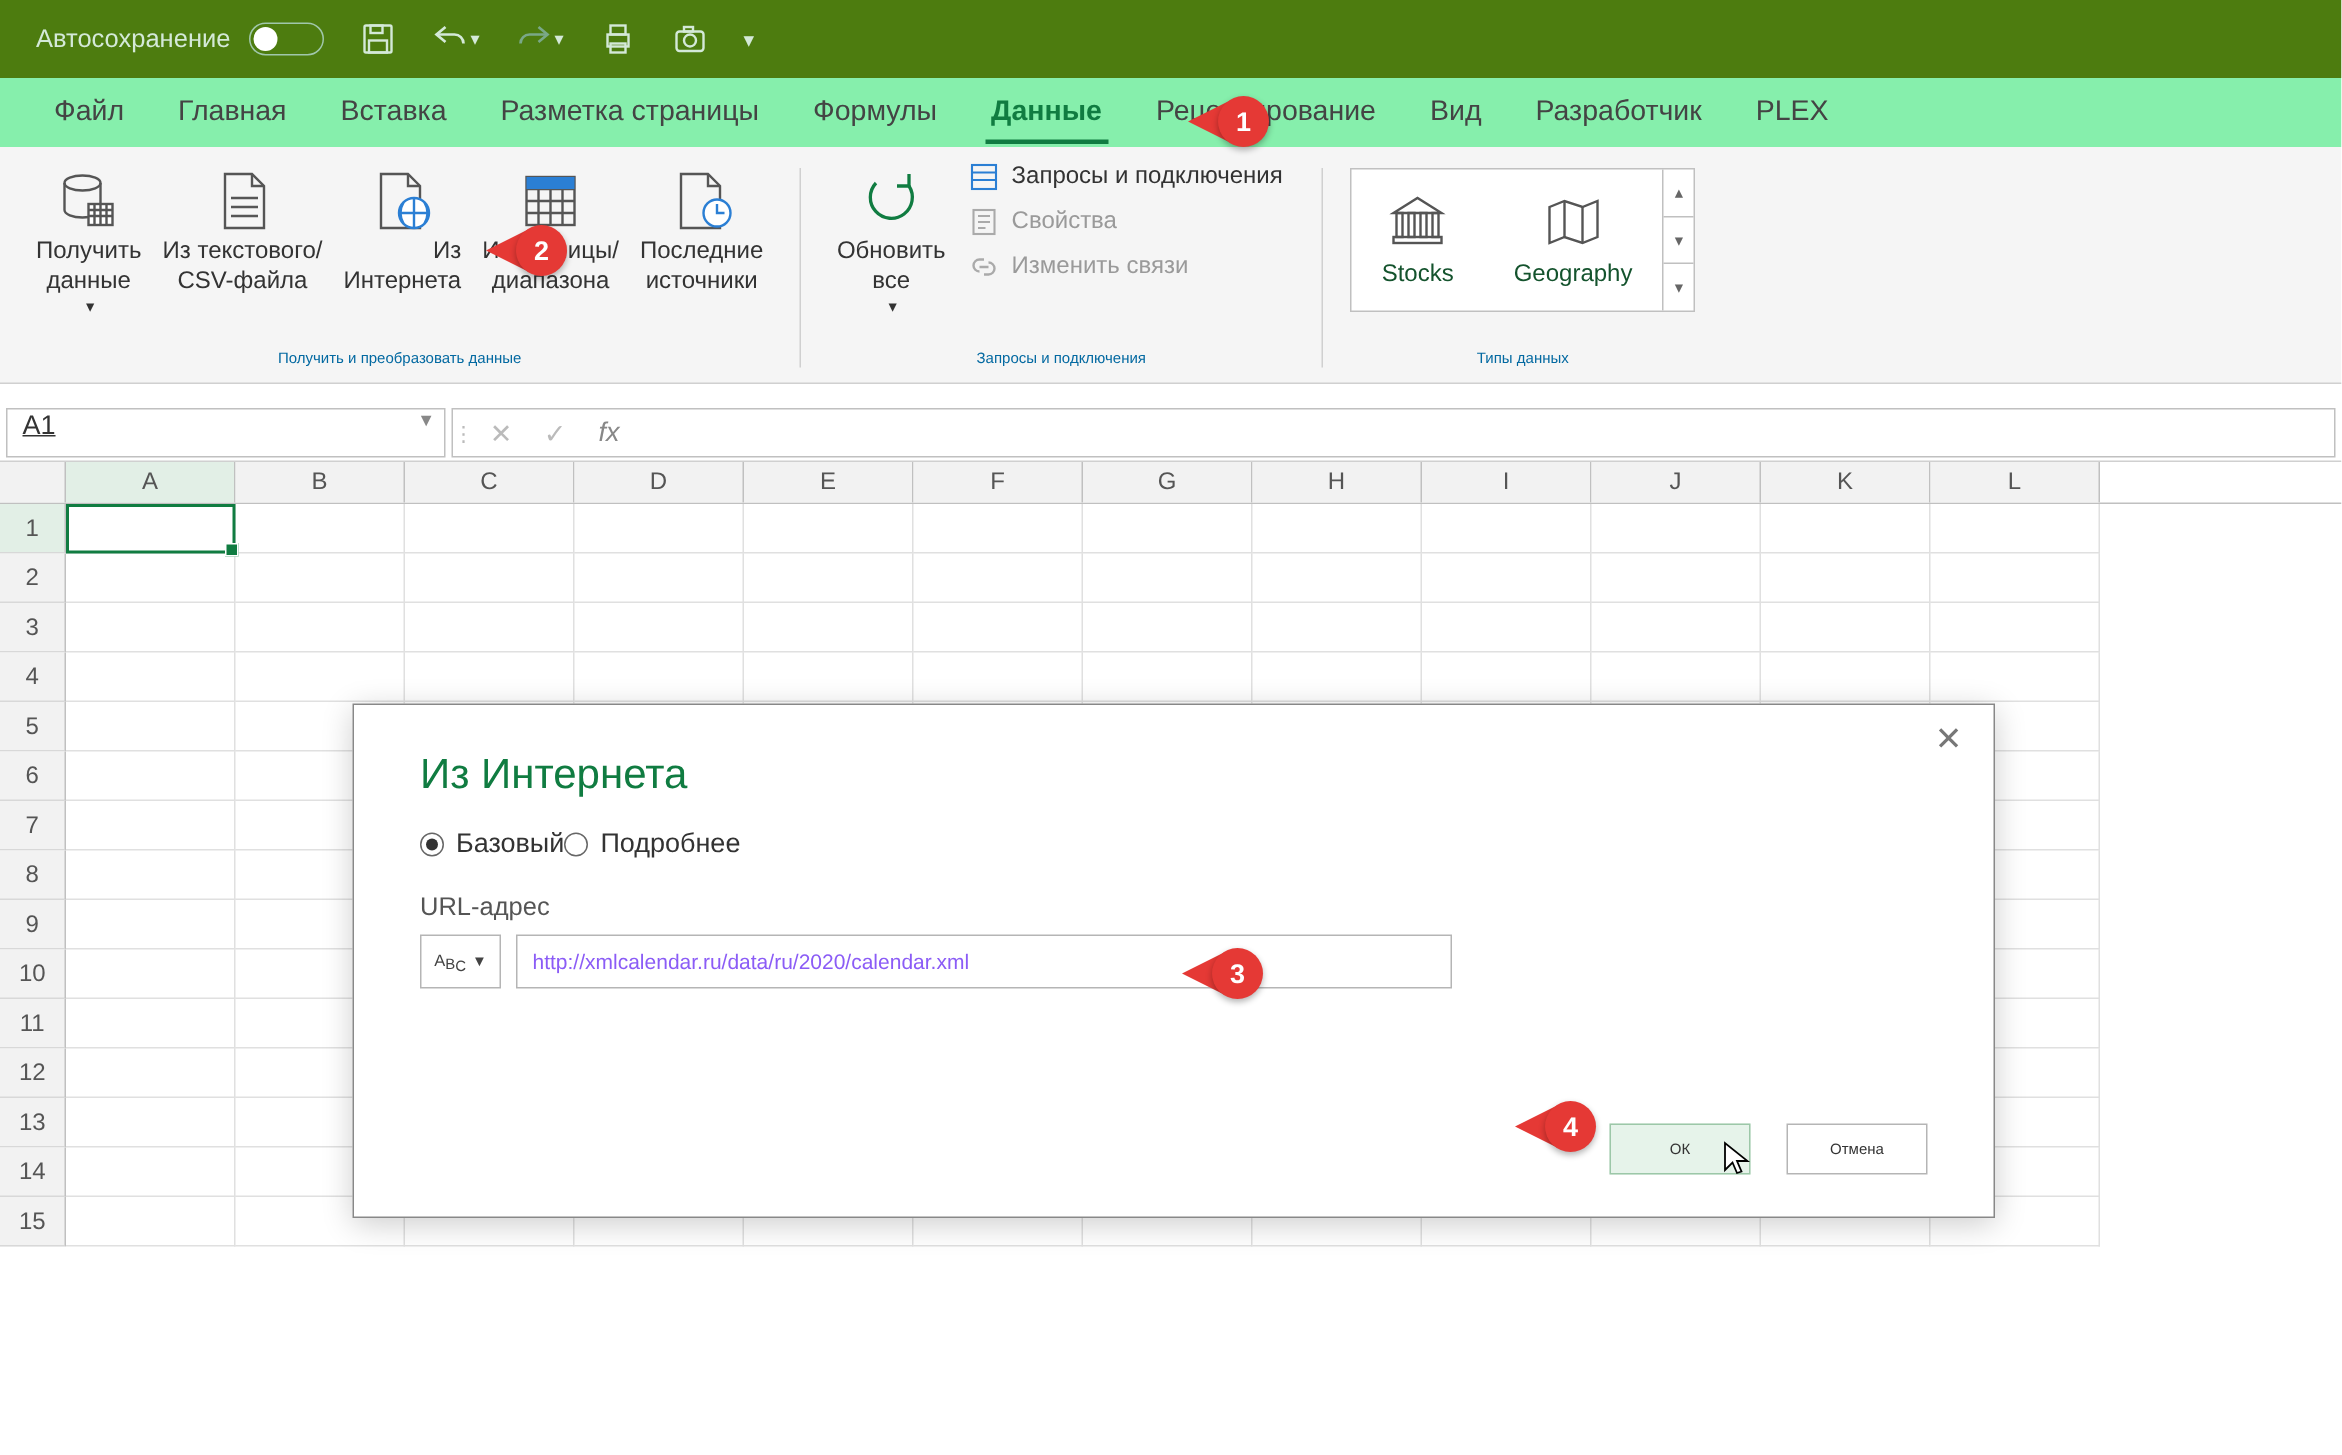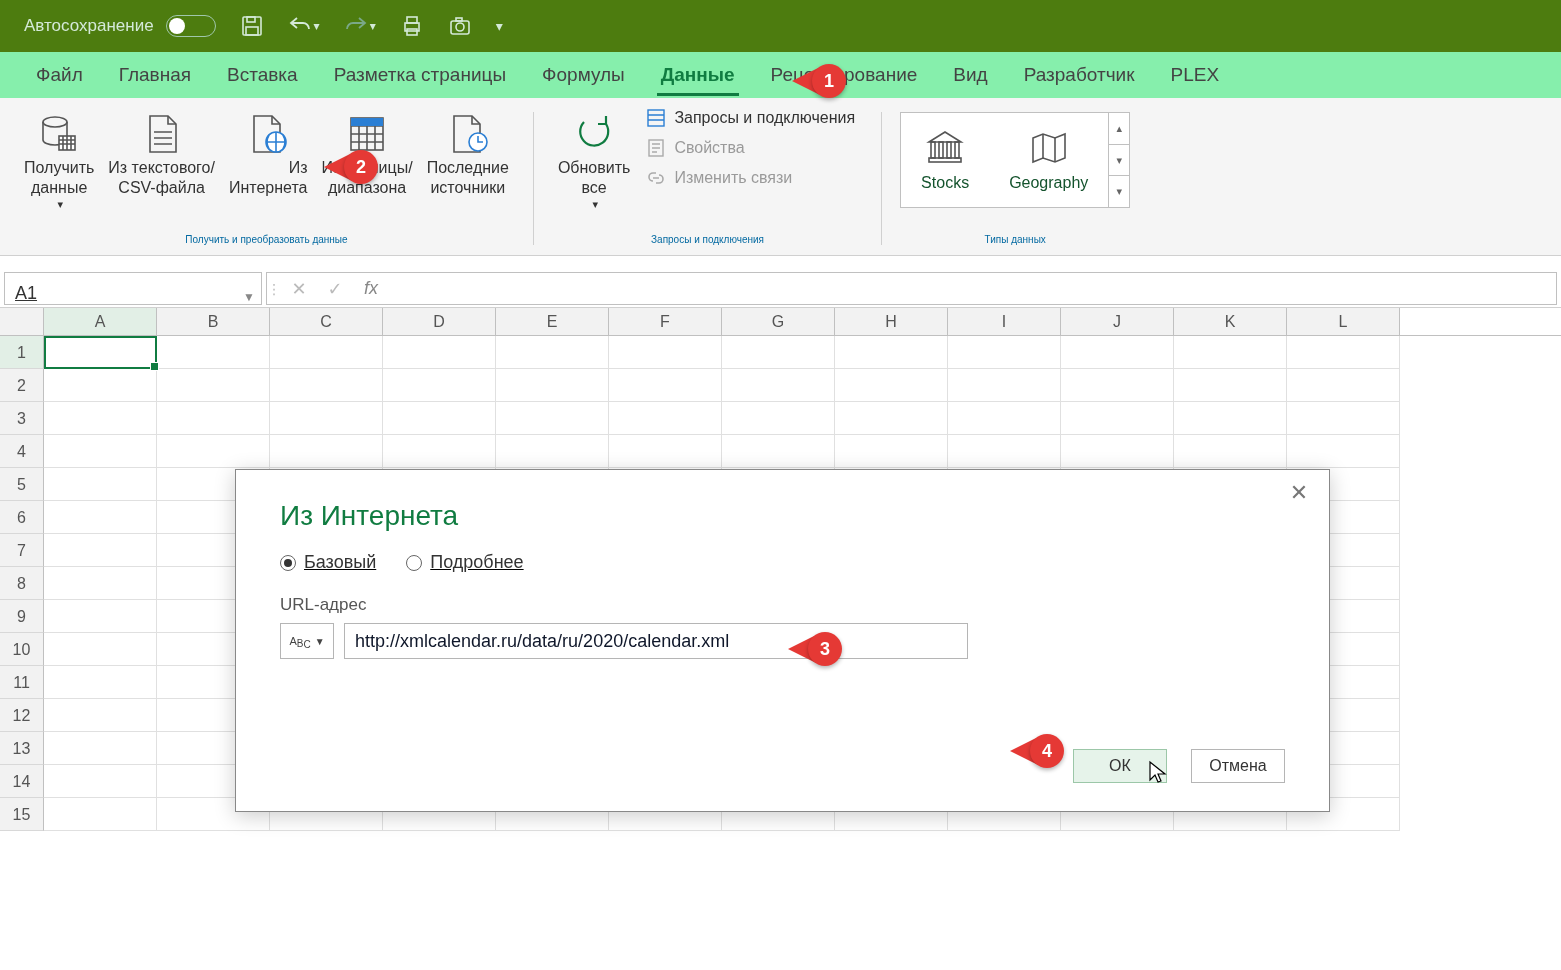--- a/index.html
+++ b/index.html
@@ -35,21 +35,21 @@
   .smallbtn.disabled { color: #9a9a9a; }
   .typesbox { border: 1px solid #c0c0c0; display: flex; align-items: stretch; background: #fff; margin-top: 6px; height: 96px; }
   .typeitem { display: flex; flex-direction: column; align-items: center; justify-content: center; padding: 6px 20px; font-size: 16px; color: #14532d; cursor: pointer; }
   .typeitem .tico { height: 40px; display: flex; align-items: center; justify-content: center; margin-bottom: 6px; }
   .typesnav { display: flex; flex-direction: column; border-left: 1px solid #c0c0c0; }
   .typesnav .nvbtn { flex: 1; width: 20px; display: flex; align-items: center; justify-content: center; font-size: 11px; color: #666; border-bottom: 1px solid #c0c0c0; cursor: pointer; }
   .typesnav .nvbtn:last-child { border-bottom: none; }
 
   
   .namebox-row { height: 36px; border-bottom: 1px solid #d0d0d0; display: flex; align-items: stretch; margin-top: 16px; }
-  .namebox { width: 258px; border: 1px solid #c0c0c0; display: flex; align-items: flex-end; padding: 0 10px; font-size: 18px; color: #333; position: relative; margin: 0 2px 2px 4px; text-decoration: underline; }
+  .namebox { width: 293px; border: 1px solid #c0c0c0; display: flex; align-items: flex-start; padding: 0 10px; font-size: 18px; color: #333; position: relative; margin: 0 2px 2px 4px; text-decoration: underline; }
   .namebox .dd { position: absolute; right: 6px; color: #888; font-size: 12px; }
   .fbar { display: flex; align-items: center; flex: 1; border: 1px solid #c0c0c0; margin: 0 4px 2px 2px; }
   .fbar .fhandle { width: 14px; color: #bbb; text-align: center; font-size: 14px; }
   .fbar .fbtn { width: 36px; text-align: center; color: #bbb; font-size: 18px; cursor: pointer; }
   .fbar .finput { flex: 1; border: none; outline: none; font-size: 17px; padding: 0 6px; }
 
   
   .grid { position: relative; }
   .colheaders { display: flex; height: 28px; border-bottom: 1px solid #c0c0c0; }
   .corner { width: 44px; border-right: 1px solid #c0c0c0; background: #f2f2f2; }
@@ -62,31 +62,31 @@
   .cells { position: relative; flex: 1; }
   .cellrow { display: flex; height: 33px; }
   .cell { width: 113px; height: 33px; border-right: 1px solid #e0e0e0; border-bottom: 1px solid #e0e0e0; }
   .selcell { position: absolute; left: 0; top: 0; width: 113px; height: 33px; border: 2px solid #107c41; pointer-events: none; }
   .selcell::after { content: ""; position: absolute; right: -4px; bottom: -4px; width: 7px; height: 7px; background: #107c41; border: 1px solid #fff; }
 
   
   .dialog { position: absolute; left: 235px; top: 469px; width: 1095px; height: 343px; background: #fff; border: 1px solid #888; box-shadow: 0 4px 20px rgba(0,0,0,0.2); padding: 30px 44px; }
   .dialog .closebtn { position: absolute; right: 12px; top: 10px; width: 36px; height: 30px; font-size: 22px; color: #777; text-align: center; cursor: pointer; }
   .dialog h2 { font-size: 28px; font-weight: 400; color: #107c41; margin-bottom: 20px; }
-  .radios { display: flex; gap: 30px; margin-bottom: 22px; text-decoration: underline; }
+  .radios { display: flex; margin-bottom: 22px; }
   .radio { display: flex; align-items: center; gap: 8px; font-size: 18px; color: #333; cursor: pointer; }
   .radio .dot { width: 16px; height: 16px; border: 1px solid #666; border-radius: 50%; display: inline-flex; align-items: center; justify-content: center; }
   .radio.selected .dot::after { content: ""; width: 8px; height: 8px; background: #333; border-radius: 50%; }
   .fieldlabel { font-size: 17px; color: #555; margin-bottom: 8px; }
   .urlrow { display: flex; gap: 10px; align-items: stretch; }
   .typebtn { width: 54px; height: 36px; border: 1px solid #b5b5b5; display: flex; align-items: center; justify-content: center; font-size: 14px; color: #444; cursor: pointer; position: relative; }
   .typebtn .tdd { font-size: 10px; margin-left: 4px; }
-  .urlinput { width: 624px; height: 36px; border: 1px solid #b5b5b5; padding: 16px 10px; font-size: 18px; color: #0f172a; outline: none; }
+  .urlinput { width: 624px; height: 36px; border: 1px solid #b5b5b5; padding: 16px 10px; font-size: 14px; color: #8b5cf6; outline: none; }
   .dlgbtns { position: absolute; right: 44px; bottom: 28px; display: flex; gap: 24px; }
-  .dlgbtn { width: 94px; height: 34px; border: 1px solid #b5b5b5; background: #fff; font-size: 16px; color: #333; cursor: pointer; display: flex; align-items: center; justify-content: center; }
+  .dlgbtn { width: 94px; height: 34px; border: 1px solid #b5b5b5; background: #fff; font-size: 10px; color: #333; cursor: pointer; display: flex; align-items: center; justify-content: center; }
   .dlgbtn.primary { background: #e6f3ea; border-color: #9cc7a8; }
 
   
   .callout { position: absolute; display: flex; align-items: center; pointer-events: none; z-index: 50; }
   .callout .tail { width: 0; height: 0; border-top: 14px solid transparent; border-bottom: 14px solid transparent; border-right: 28px solid #e53935; }
   .callout .bubble { width: 34px; height: 34px; background: #e53935; border-radius: 50%; margin-left: -8px; display: flex; align-items: center; justify-content: center; color: #fff; font-size: 18px; font-weight: 600; box-shadow: 0 2px 4px rgba(0,0,0,0.3); }
   .cursor { position: absolute; font-size: 20px; color: #000; pointer-events: none; z-index: 60; }
 
   svg { display: block; }
 </style>

